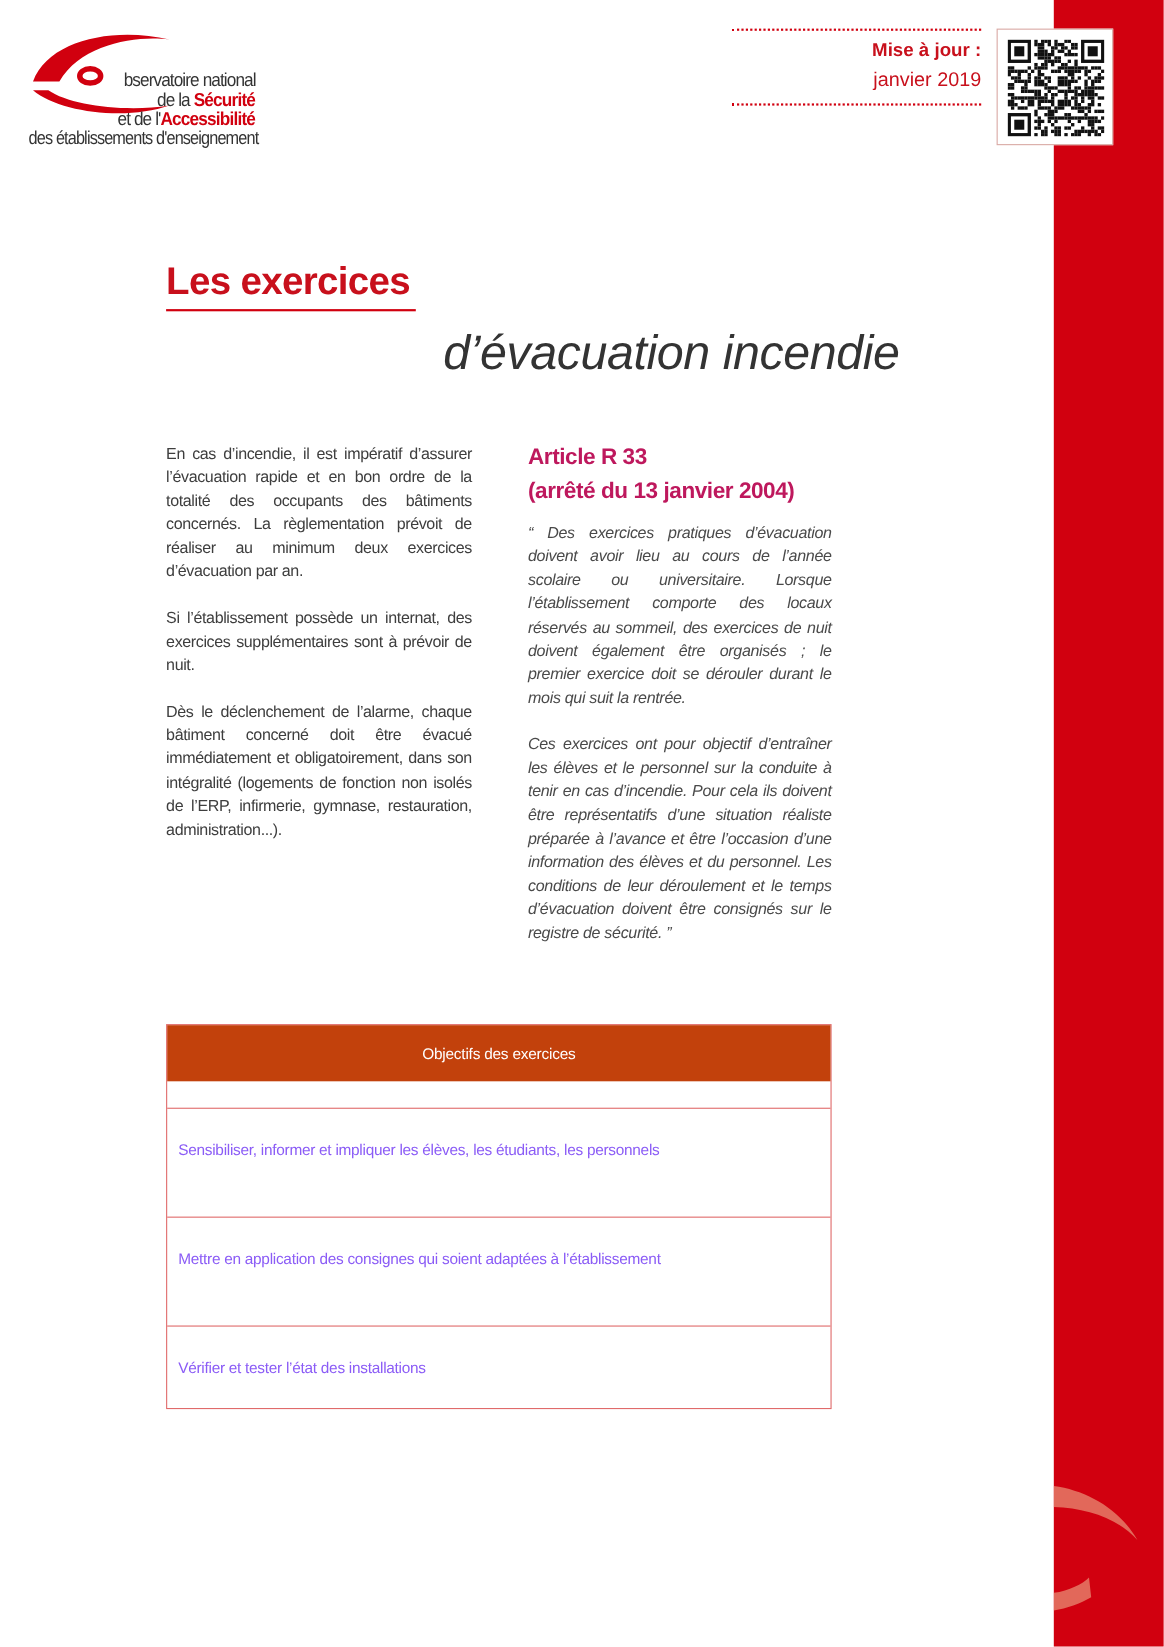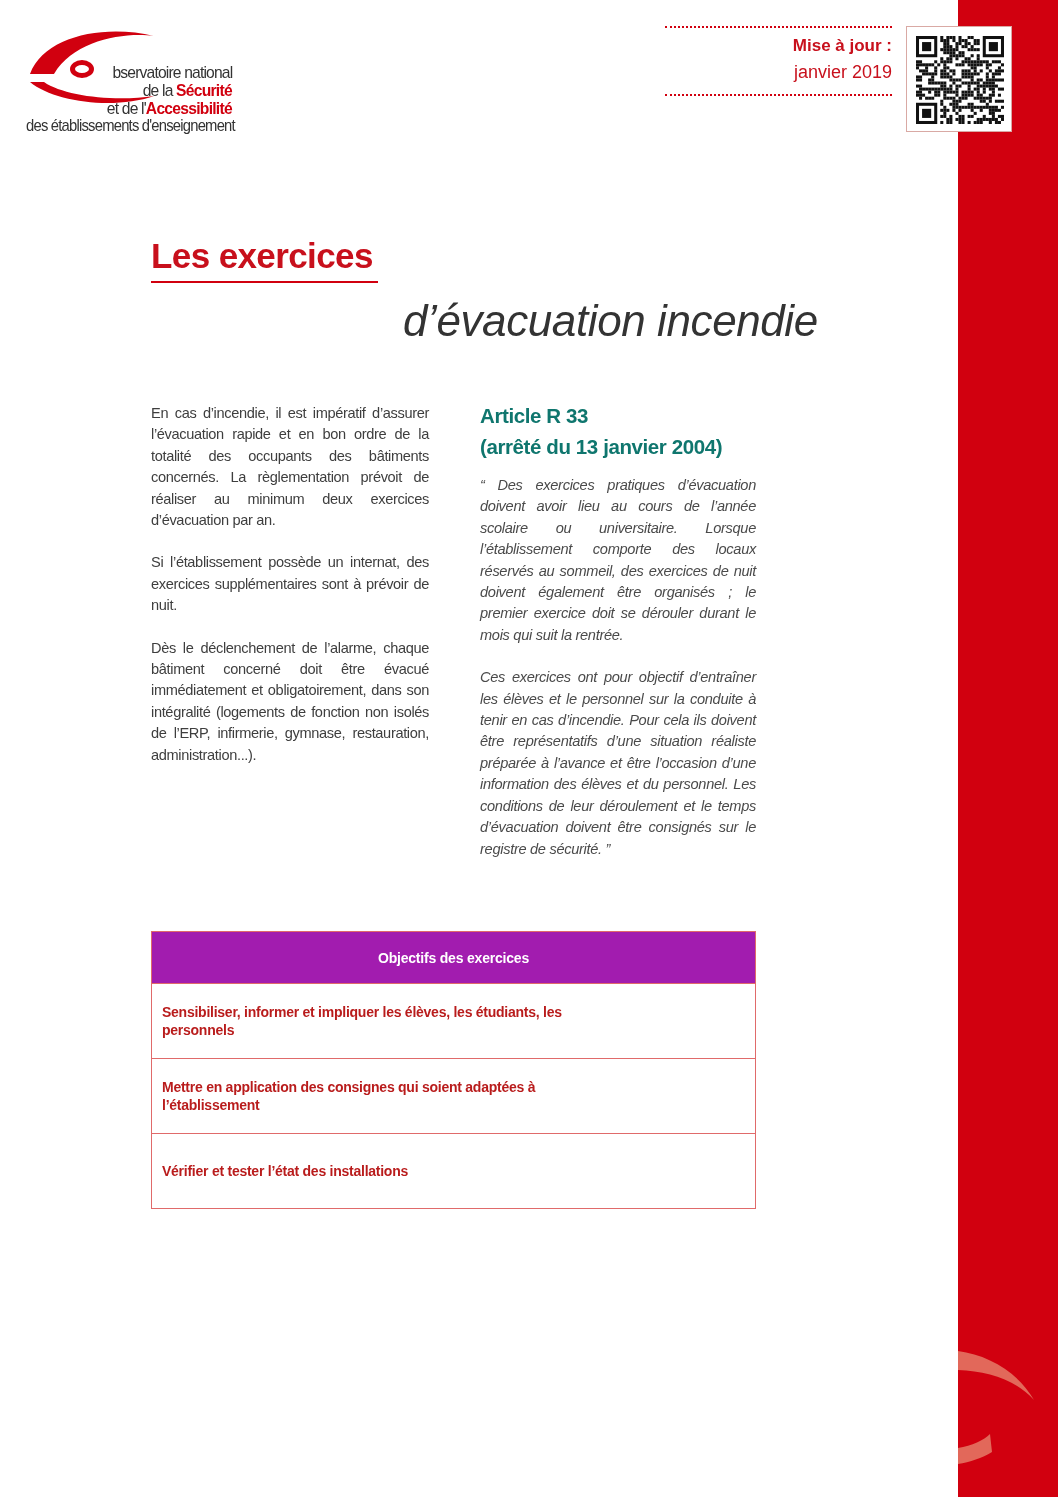--- a/index.html
+++ b/index.html
@@ -72,42 +72,43 @@
     
     .left-col { position: absolute; left: 151px; top: 403px; width: 278px; }
     .left-col p {
       margin: 0 0 21px 0; font-size: 14.6px; line-height: 21.4px; color: #3e3e3e;
       text-align: justify; letter-spacing: -0.35px; hyphens: manual;
     }
 
     
     .right-col { position: absolute; left: 480px; top: 401px; width: 276px; }
     .art-title {
-      font-size: 20.5px; font-weight: bold; color: #0f766e; line-height: 30.5px;
+      font-size: 20.5px; font-weight: bold; color: #be185d; line-height: 30.5px;
       letter-spacing: -0.4px; margin: 0 0 13px 0; white-space: nowrap;
     }
     .right-col p {
       margin: 0 0 21px 0; font-size: 14.6px; line-height: 21.4px; color: #4a4a4a;
       font-style: italic; text-align: justify; letter-spacing: -0.3px;
     }
 
     
     .obj-table {
       position: absolute; left: 151px; top: 931px; width: 605px;
       border: 1.5px solid #e06a6a; box-sizing: border-box;
     }
     .obj-head {
-      height: 51px; background: #a21caf; color: #fff; font-size: 14px; font-weight: bold;
+      height: 51px; background: #c2410c; color: #fff; font-size: 14px; font-weight: normal;
       display: flex; align-items: center; justify-content: center; letter-spacing: -0.2px;
     }
     .obj-row {
       height: 75px; border-top: 1.5px solid #e06a6a; box-sizing: border-box;
       display: flex; align-items: center; padding-left: 10px; padding-right: 150px;
-      font-size: 14px; font-weight: bold; color: #b91c1c; line-height: 18px;
+      font-size: 14px; font-weight: normal; color: #8b5cf6; line-height: 18px;
       letter-spacing: -0.25px;
+      margin-top: 24px;
     }
     .obj-row:first-of-type { border-top: none; }
   </style>
 </head>
 <body>
 
 <div class="red-band">
   <svg class="band-swoosh" width="100" height="1497" viewBox="0 0 100 1497">
     <path d="M0 1351 C 30 1355, 60 1372, 76 1400 C 58 1380, 30 1371, 0 1370 Z" fill="#e2685a"></path>
     <path d="M0 1448 C 14 1446, 26 1440, 32 1434 L 34 1452 C 24 1458, 12 1462, 0 1464 Z" fill="#e2685a"></path>

